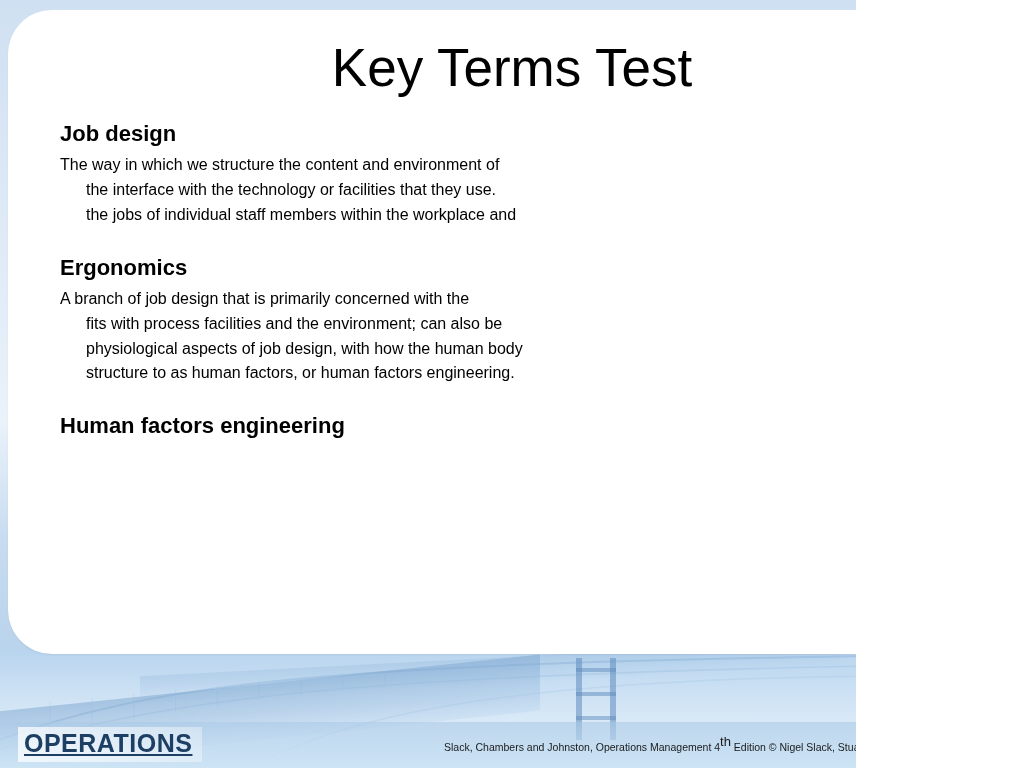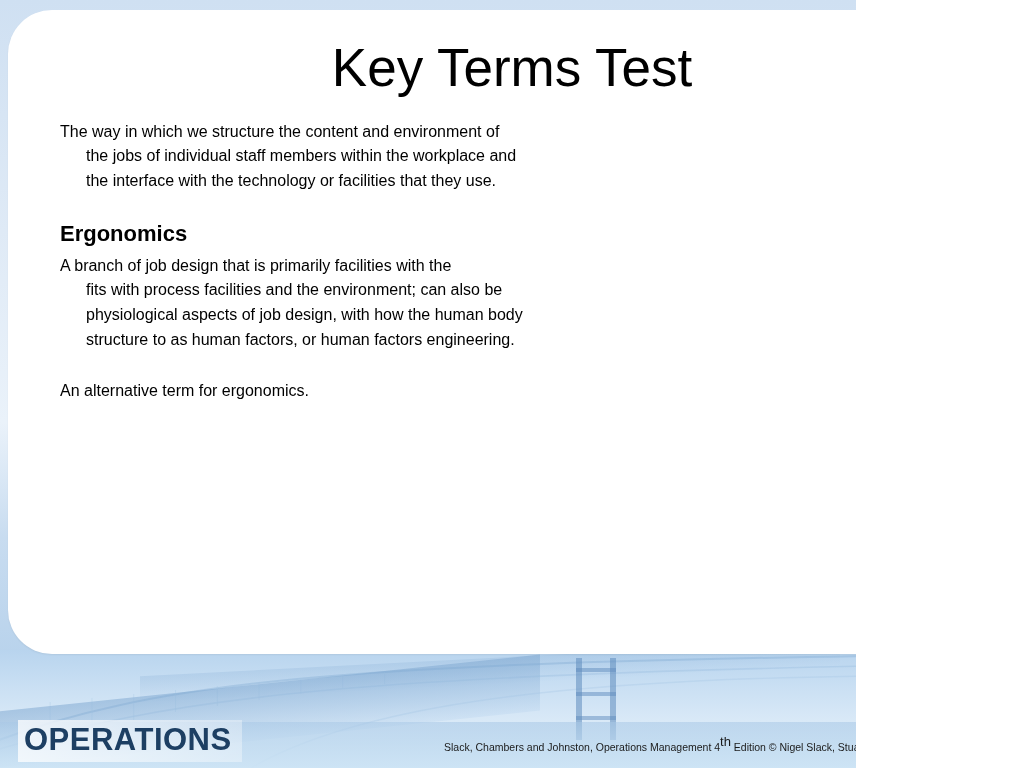--- a/index.html
+++ b/index.html
@@ -120,24 +120,25 @@
     position: absolute;
     left: 18px;
     bottom: 6px;
     display: flex;
     align-items: baseline;
     gap: 9px;
     background: linear-gradient(to right, rgba(255,255,255,0.75), rgba(255,255,255,0.35));
     padding: 2px 10px 4px 6px;
   }
   .logo .op {
-    font-size: 31px;
+    font-size: 25px;
     font-weight: bold;
     color: #1d3f63;
     letter-spacing: 0.5px;
+    text-decoration: underline;
   }
   .logo .mg {
     font-size: 27px;
     font-weight: normal;
     color: #7fa7c9;
     letter-spacing: 0.5px;
   }
   .credit {
     position: absolute;
     left: 444px;
@@ -181,45 +182,44 @@
     </div>
     <div class="water"></div>
   </div>
 
   <div class="card">
     <h1 class="title">Key Terms Test</h1>
 
     <div class="body">
 
       <div>
+        <p class="term">Job design</p>
         <p class="def">
           <span>The way in which we structure the content and environment of</span>
+          <span class="cont">the interface with the technology or facilities that they use.</span>
           <span class="cont">the jobs of individual staff members within the workplace and</span>
-          <span class="cont">the interface with the technology or facilities that they use.</span>
         </p>
       </div>
 
       <div class="blockgap"></div>
 
       <div>
         <p class="term">Ergonomics</p>
         <p class="def">
-          <span>A branch of job design that is primarily facilities with the</span>
+          <span>A branch of job design that is primarily concerned with the</span>
           <span class="cont">fits with process facilities and the environment; can also be</span>
           <span class="cont">physiological aspects of job design, with how the human body</span>
           <span class="cont">structure to as human factors, or human factors engineering.</span>
         </p>
       </div>
 
       <div class="blockgap"></div>
 
       <div>
-        <p class="def">
-          <span>An alternative term for ergonomics.</span>
-        </p>
+        <p class="term">Human factors engineering</p>
       </div>
 
     </div>
   </div>
 
   <div class="logo">
     <span class="op">OPERATIONS</span>
   </div>
 
   <div class="credit">

